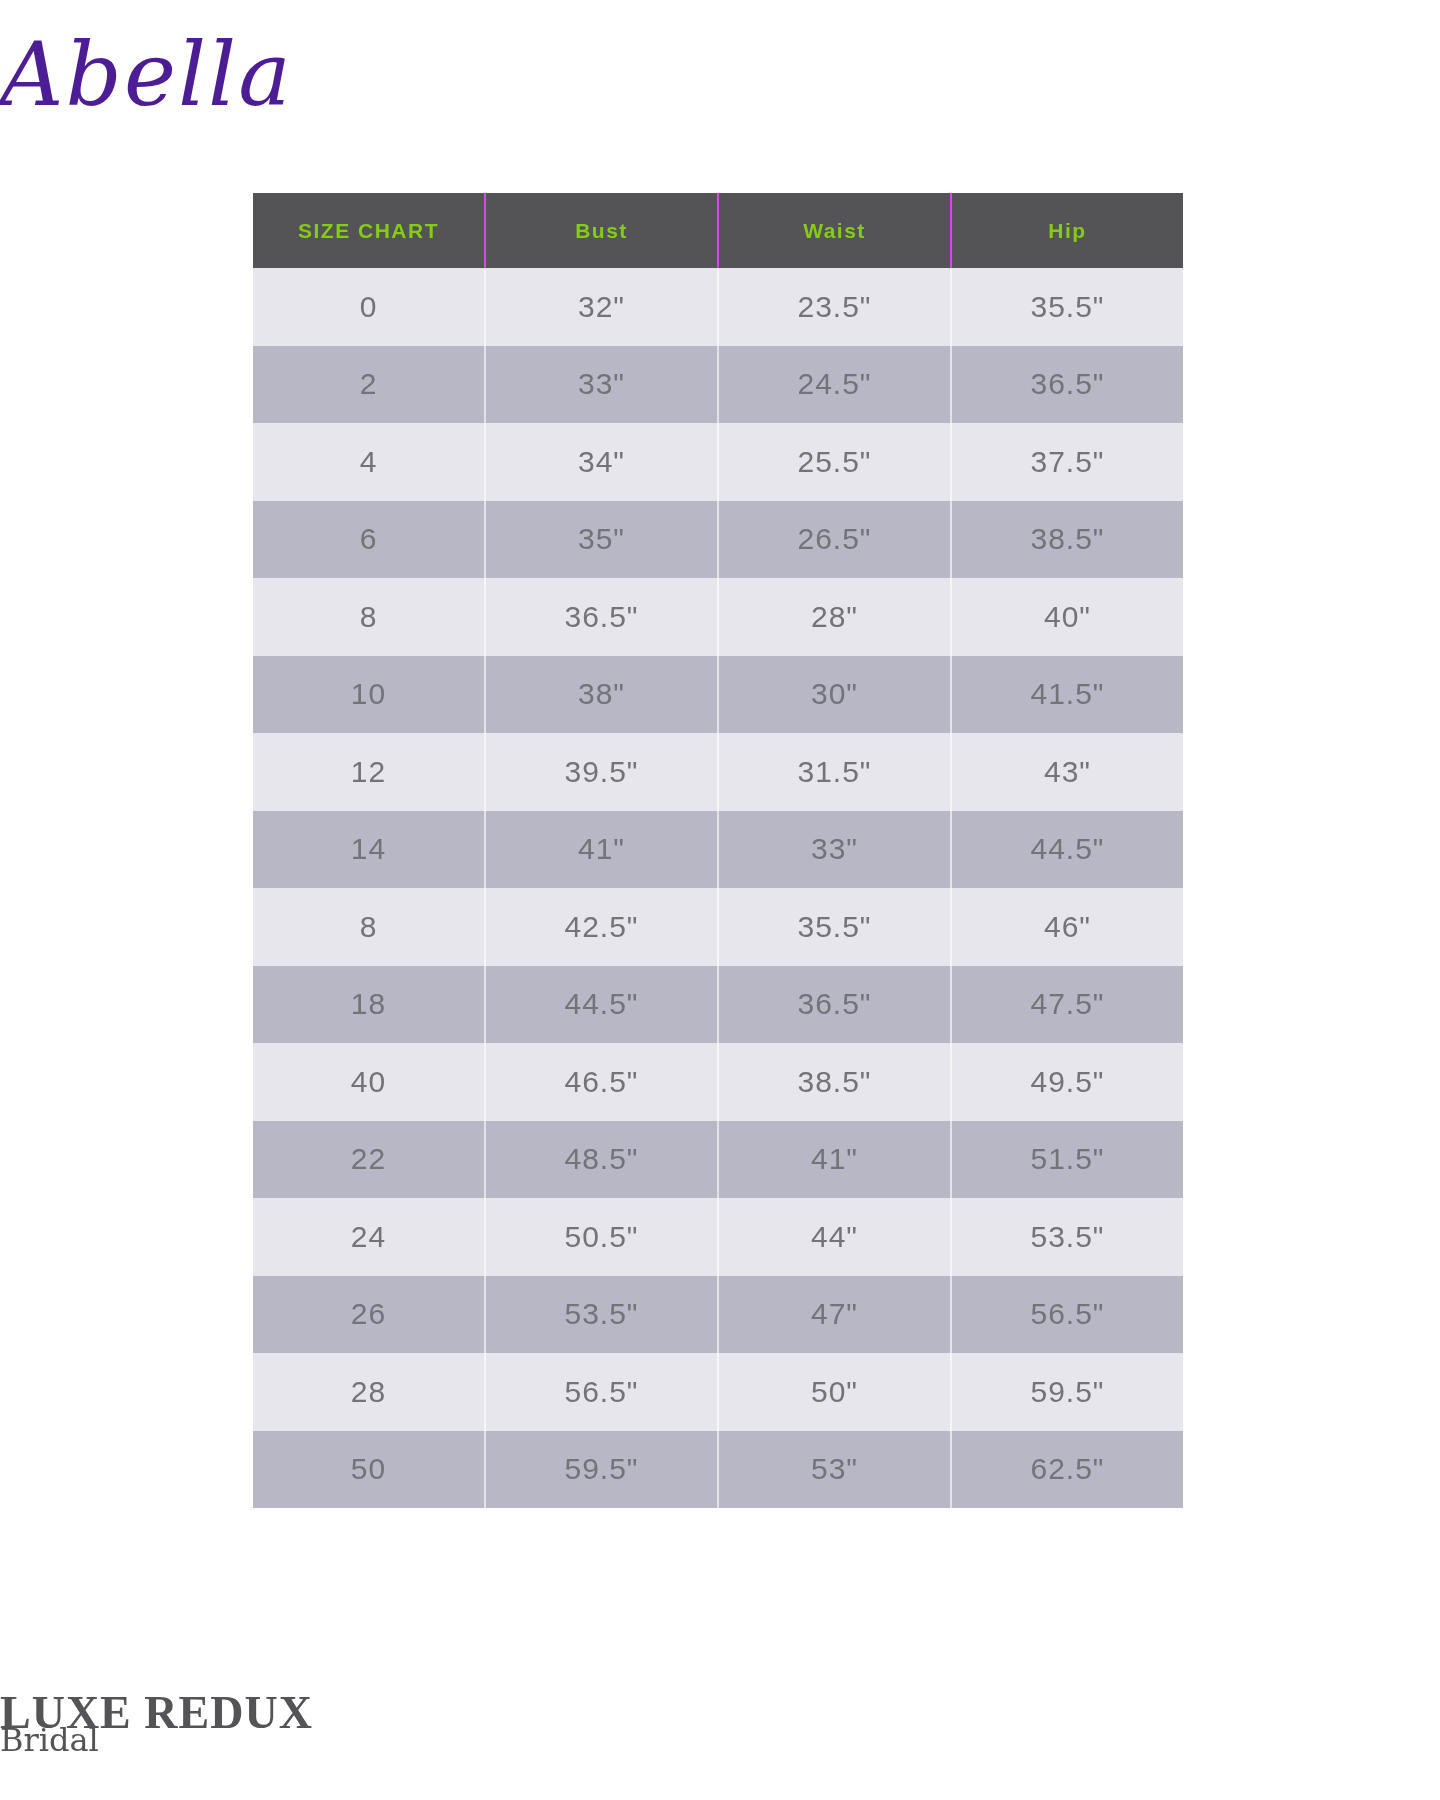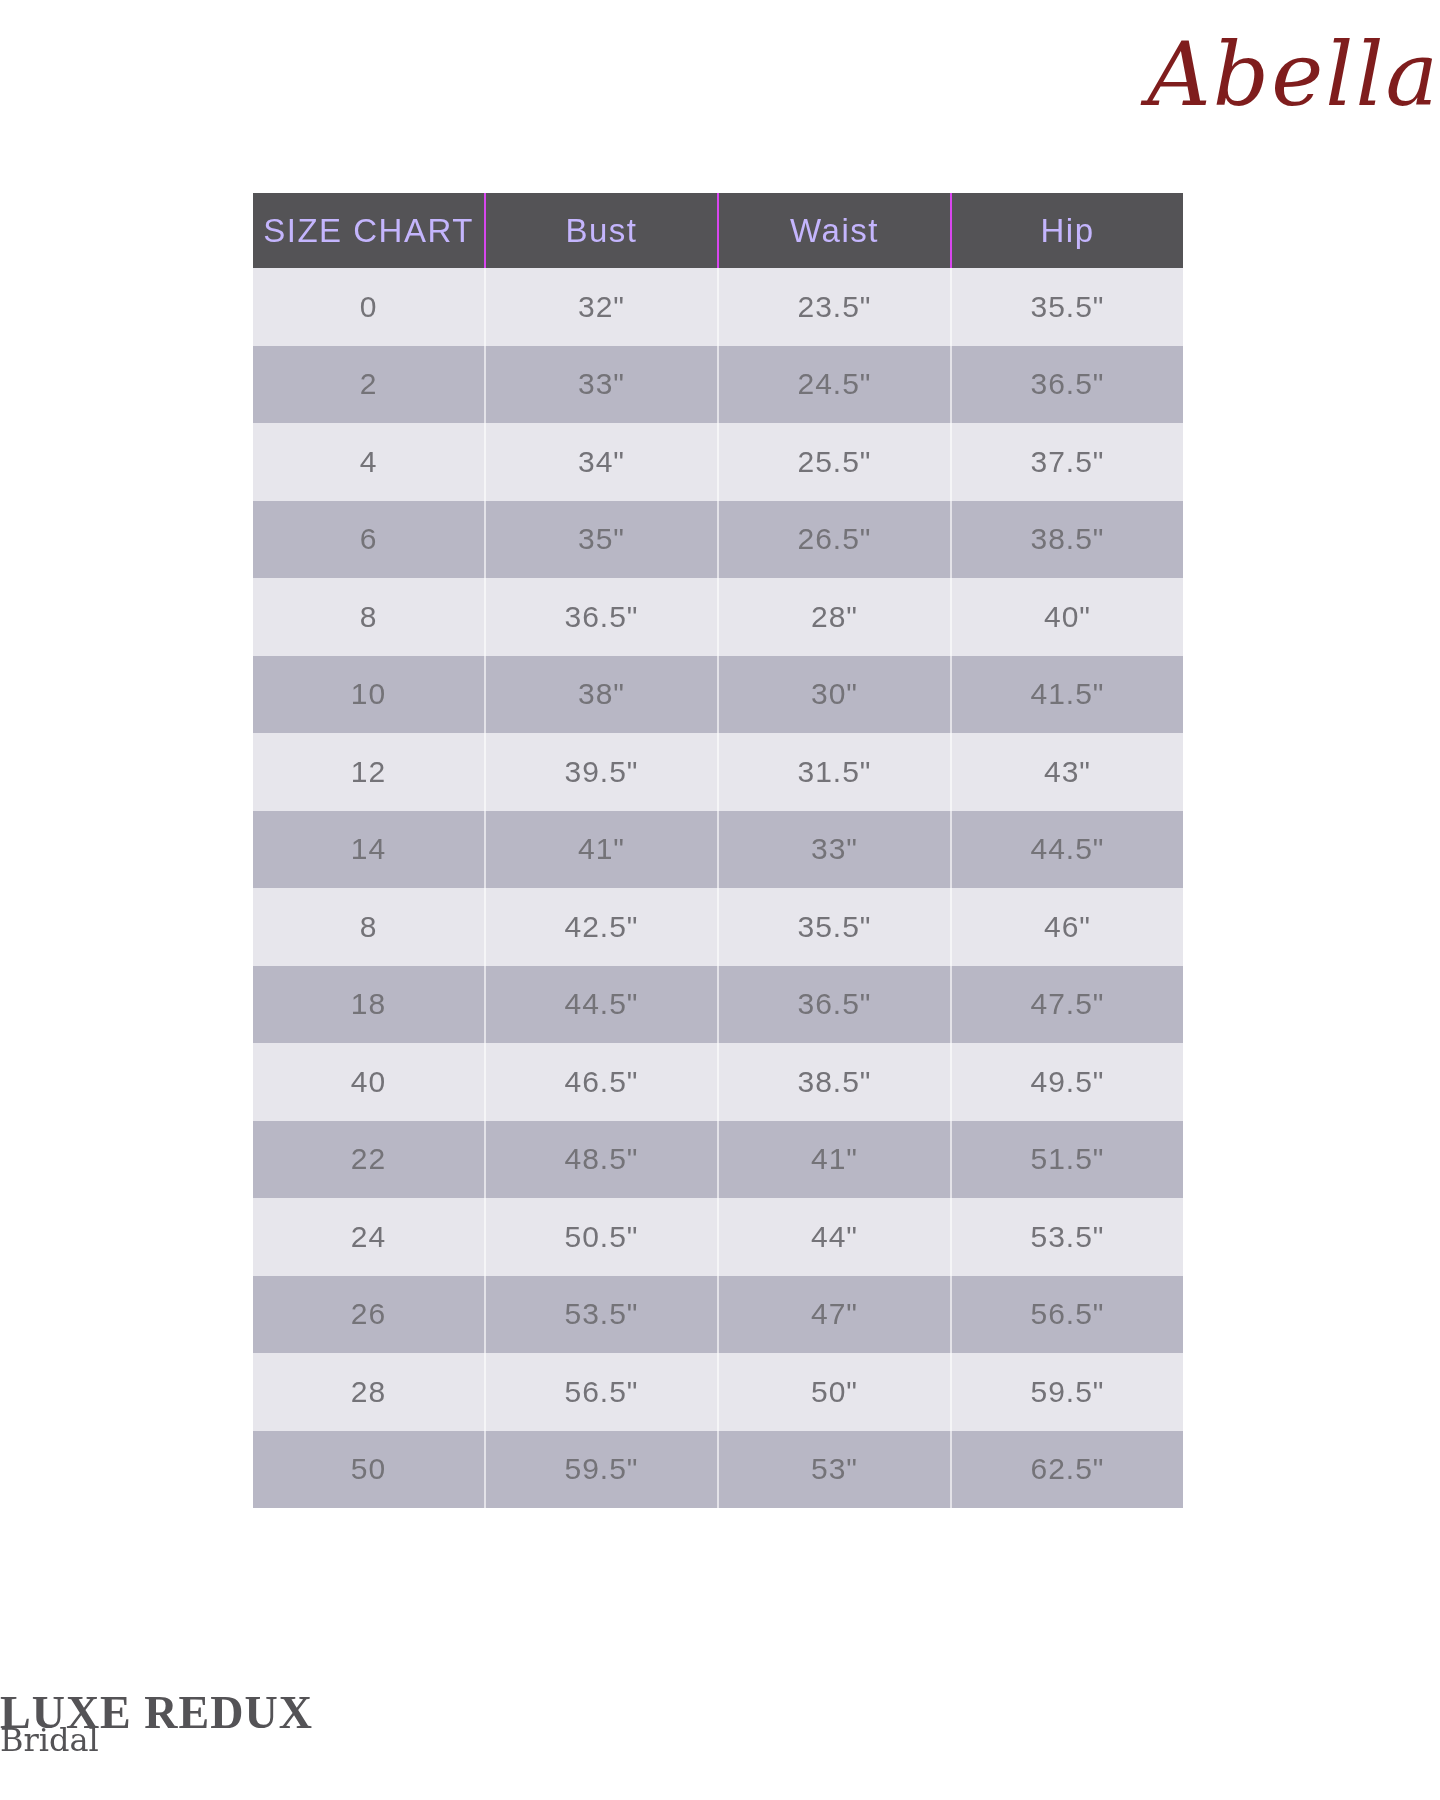--- a/index.html
+++ b/index.html
@@ -13,49 +13,50 @@
     background: #ffffff;
     overflow: hidden;
   }
 
   
   .brand-title {
     position: absolute;
     top: 20px;
     left: 0;
     width: 100%;
-    text-align: right;
+    text-align: left;
     font-family: "DejaVu Serif", serif;
     font-style: italic;
     font-size: 88px;
     line-height: 1.25;
-    color: #7f1d1d;
+    color: #4c1d95;
     letter-spacing: 2px;
   }
 
   
   .size-table {
     position: absolute;
     left: 253px;
     top: 193px;
     width: 930px;
   }
   .thead {
     display: flex;
     height: 75px;
     background: #545356;
   }
   .hcell {
     flex: 1;
     display: flex;
     align-items: center;
     justify-content: center;
-    color: #c4b5fd;
-    font-size: 33px;
+    color: #84cc16;
+    font-size: 21px;
     letter-spacing: 1.5px;
+    font-weight: bold;
   }
   .hcell + .hcell { border-left: 2px solid #d946ef; }
 
   .trow {
     display: flex;
     height: 77.5px;
   }
   .trow.light { background: #e7e6ec; }
   .trow.dark  { background: #b8b7c5; }
   .tcell {

